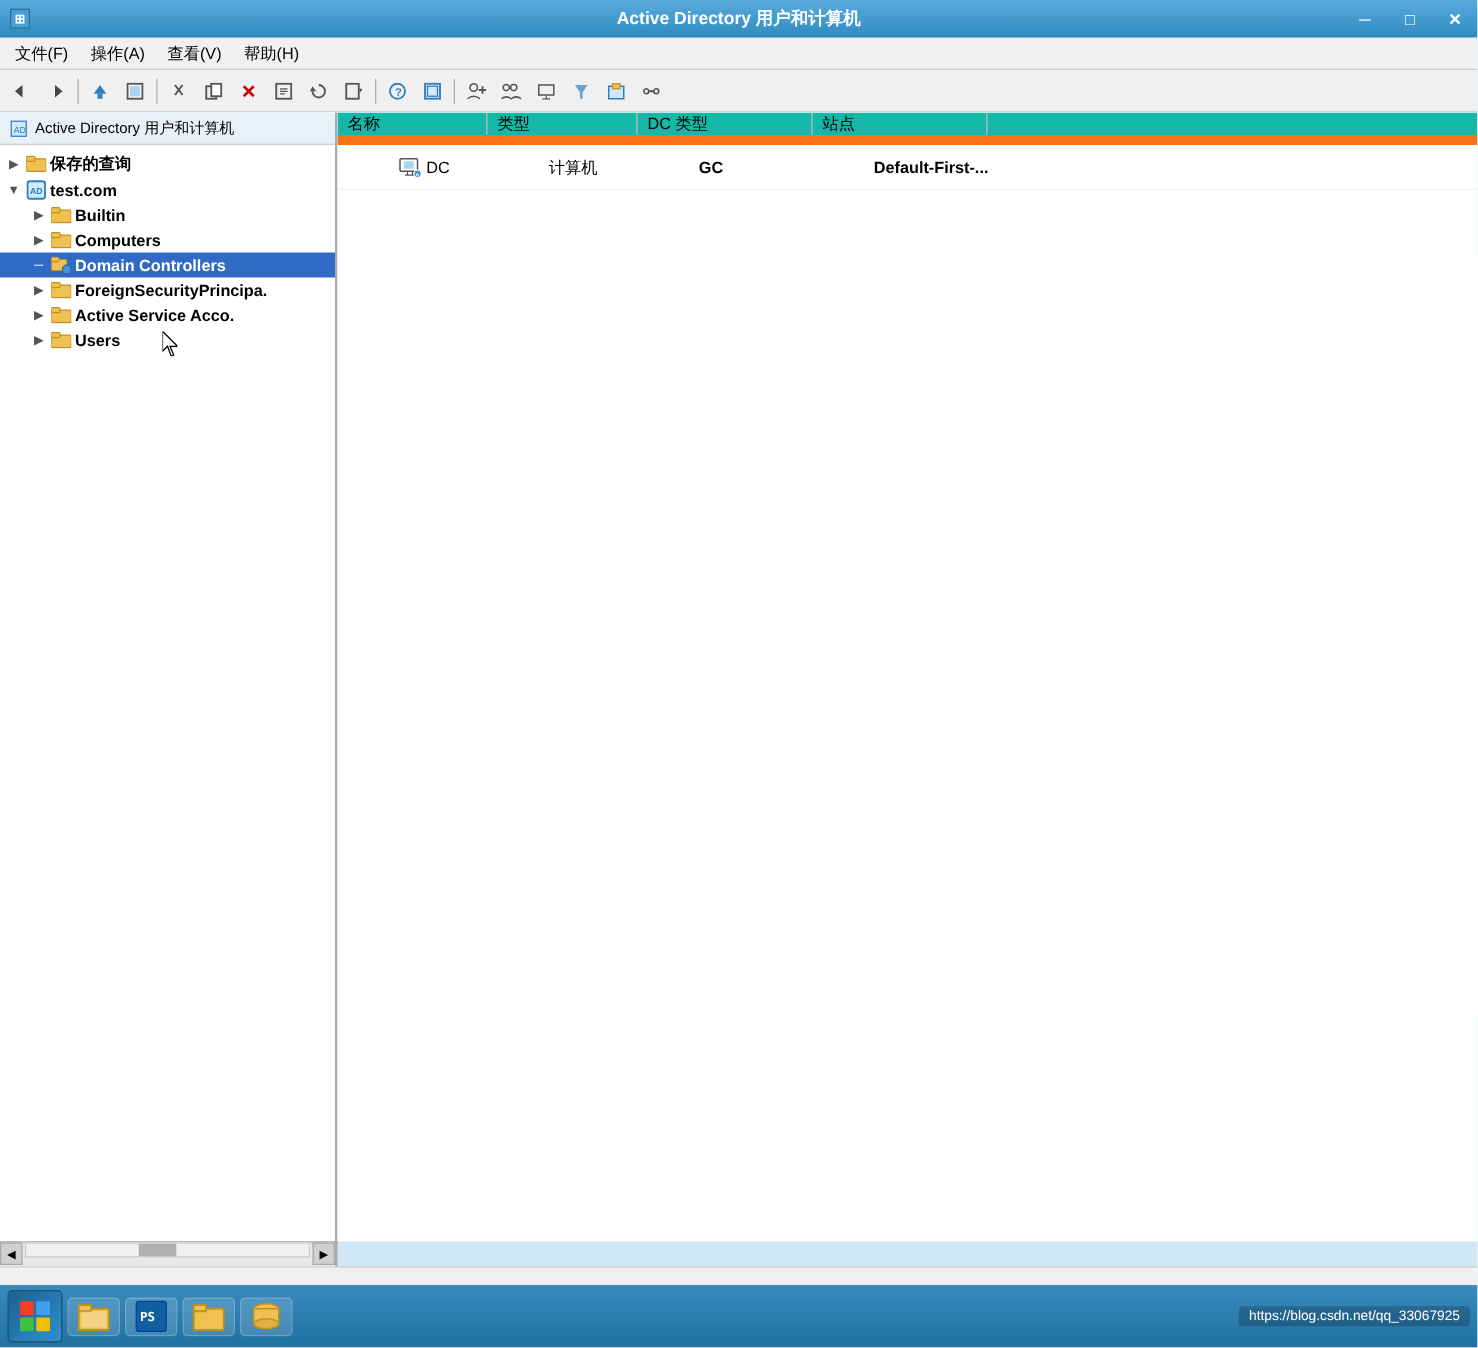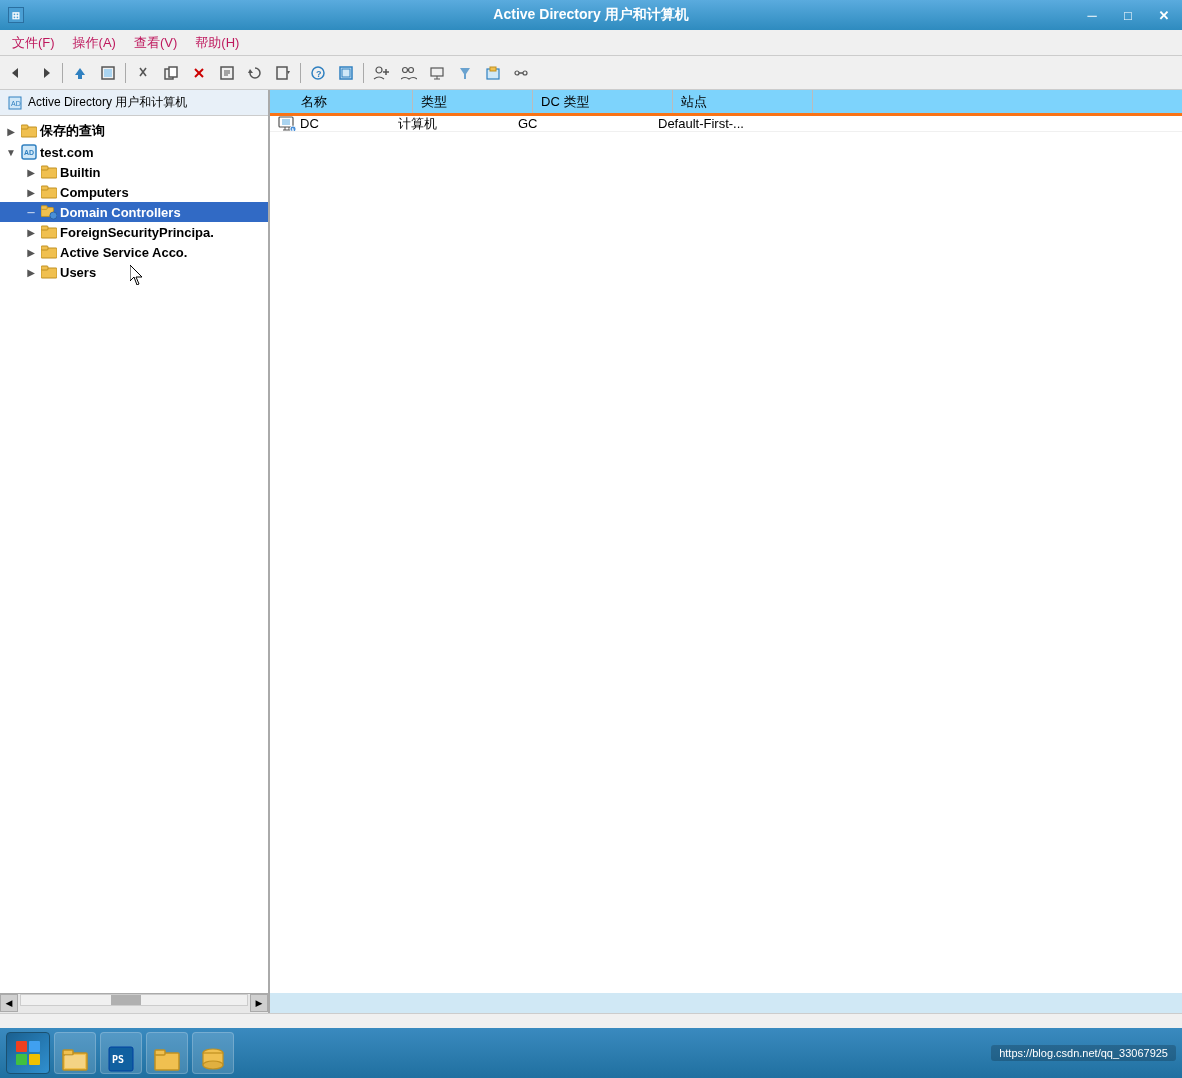--- a/index.html
+++ b/index.html
@@ -44,21 +44,21 @@
       display: flex;
       align-items: center;
       border-bottom: 1px solid #ccc;
       padding-left: 4px;
       gap: 2px;
     }
     .menu-item {
       padding: 2px 8px;
       cursor: pointer;
       font-size: 13px;
-      color: #be185d;
+      color: #000000;
     }
 
     
     .toolbar {
       background: #f0f0f0;
       height: 34px;
       display: flex;
       align-items: center;
       border-bottom: 1px solid #ccc;
       padding: 0 4px;
@@ -156,43 +156,43 @@
     .content-panel {
       flex: 1;
       background: white;
       overflow: auto;
       height: 100%;
     }
 
     
     .col-headers {
       display: flex;
-      background: #7dd3fc;
-      border-bottom: 3px solid #f97316;
+      background: #14b8a6;
+      border-bottom: 8px solid #f97316;
       height: 26px;
       align-items: center;
-      padding-left: 23px;
     }
     .col-header {
       padding: 2px 8px;
       font-size: 13px;
       border-right: 1px solid #bbb;
       display: flex;
       align-items: center;
       height: 100%;
       cursor: pointer;
     }
 
     
     .table-row {
       display: flex;
       align-items: flex-end;
-      height: 16px;
+      height: 36px;
       border-bottom: 1px solid #f0f0f0;
       cursor: pointer;
+      padding-left: 41px;
     }
     .table-cell {
       padding: 2px 8px;
       font-size: 13px;
       overflow: hidden;
       white-space: nowrap;
       text-overflow: ellipsis;
       display: flex;
       align-items: center;
       height: 100%;
@@ -240,24 +240,24 @@
       width: 44px;
       height: 42px;
       background: linear-gradient(135deg, #1a6090, #3090d0);
       border-radius: 4px;
       display: flex; align-items: center; justify-content: center;
       cursor: pointer;
       border: 1px solid #1a5070;
     }
     .taskbar-btn {
       width: 42px;
-      height: 42px;
+      height: 31px;
       background: rgba(255,255,255,0.15);
       border-radius: 4px;
-      display: flex; align-items: flex-end; justify-content: center;
+      display: flex; align-items: flex-start; justify-content: center;
       cursor: pointer;
       border: 1px solid rgba(255,255,255,0.2);
     }
     .taskbar-spacer { flex: 1; }
     .taskbar-url {
       color: white;
       font-size: 11px;
       padding: 2px 8px;
       background: rgba(0,0,0,0.2);
       border-radius: 3px;
@@ -571,22 +571,22 @@
           <line x1="7" y1="11" x2="7" y2="14" stroke="#555" stroke-width="1"></line>
           <line x1="11" y1="11" x2="11" y2="14" stroke="#555" stroke-width="1"></line>
           <line x1="5" y1="14" x2="13" y2="14" stroke="#555" stroke-width="1"></line>
 
           <circle cx="15" cy="13" r="3" fill="#4a90d9" stroke="white" stroke-width="0.8"></circle>
           <text x="13.5" y="15" font-size="3.5" fill="white" font-weight="bold">A</text>
         </svg>
         <span>DC</span>
       </div>
       <div class="table-cell" style="width:120px;">计算机</div>
-      <div class="table-cell" style="width:140px;">GC</div>
-      <div class="table-cell" style="width:140px;">Default-First-...</div>
+      <div class="table-cell" style="width:140px;font-weight:bold;">GC</div>
+      <div class="table-cell" style="width:140px;font-weight:bold;">Default-First-...</div>
       <div class="table-cell" style="flex:1;"></div>
     </div>
 
   </div>
 </div>
 
 <div style="display:flex; height:20px; width:270px; background:#e8e8e8; border-top:1px solid #aaa; border-right:2px solid #aaa; position:relative;">
   <div class="scroll-left-btn">◀</div>
   <div class="scroll-track">
     <div class="scroll-thumb"></div>

